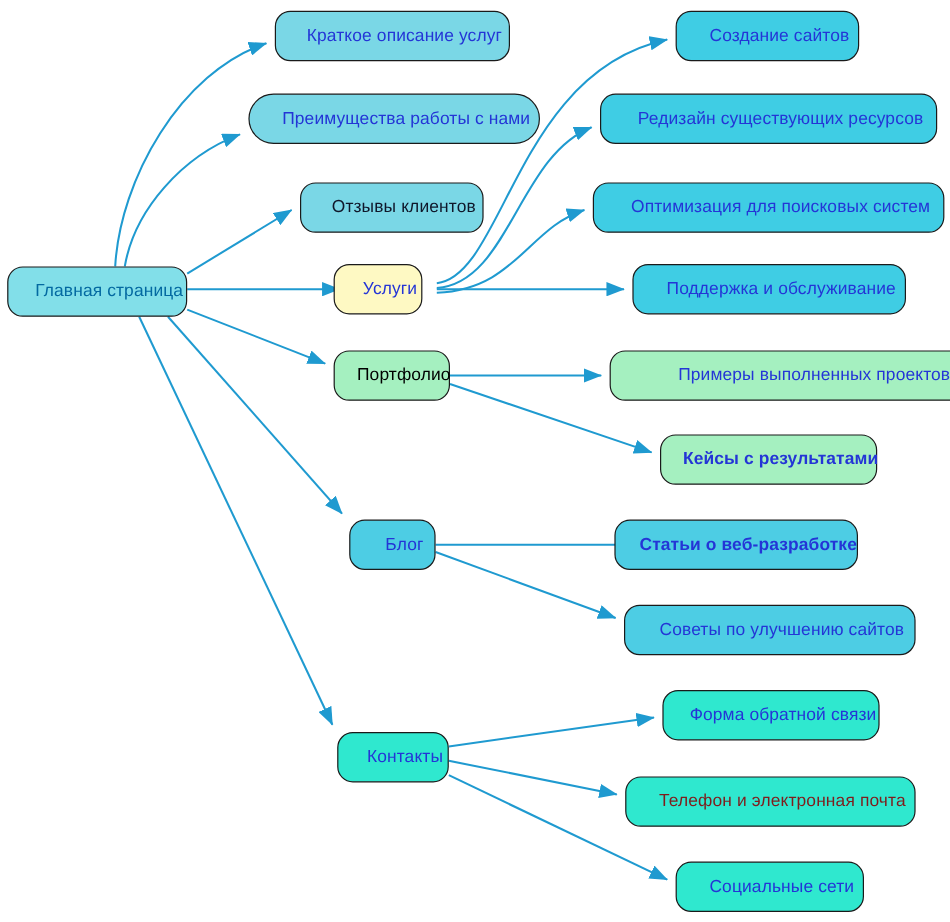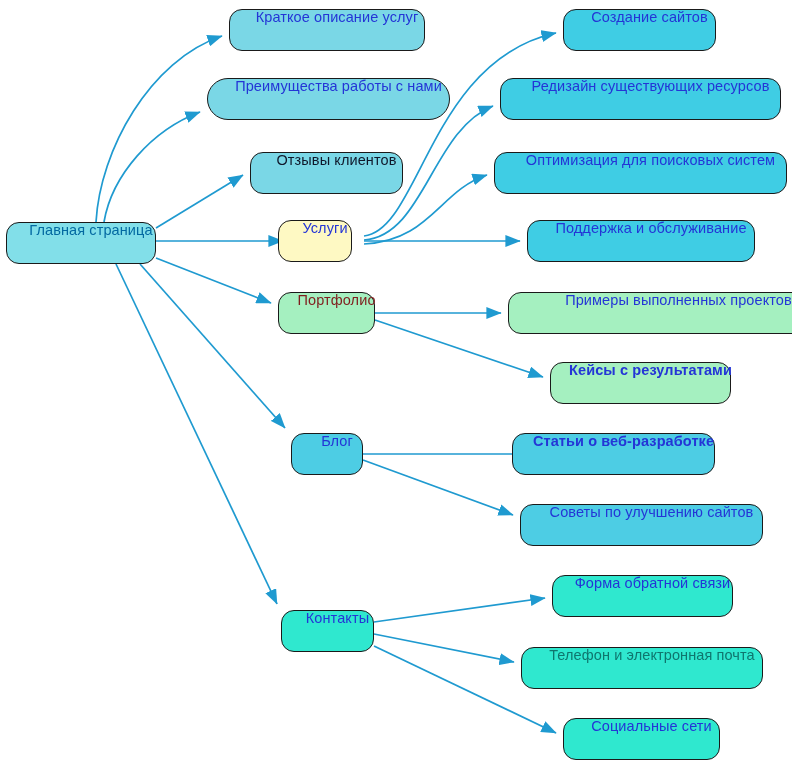--- a/index.html
+++ b/index.html
@@ -4,21 +4,21 @@
 <style>
   html,body{margin:0;padding:0;background:#ffffff;}
   body{width:792px;height:768px;overflow:hidden;font-family:"Liberation Sans",sans-serif;}
   #stage{position:relative;width:792px;height:768px;background:#ffffff;}
   #edges{position:absolute;left:0;top:0;width:792px;height:768px;}
   .node{
     position:absolute;
     box-sizing:border-box;
     border:1.6px solid #1a1a1a;
     border-radius:13px;
-    display:flex;align-items:flex-start;justify-content:center;
+    display:flex;align-items:center;justify-content:center;
     color:#2435d6;
     font-size:14.5px;
     line-height:1;
     white-space:nowrap;
     letter-spacing:.1px;
     z-index:2;
     padding-left:20px;
   }
   .node span{pointer-events:none;}
 </style>
@@ -74,21 +74,21 @@
       </div>
       <div class="node" style="left: 500px; top: 78px; width: 281px; height: 42px; background: rgb(63, 205, 228); border-color: rgb(26, 26, 26); color: rgb(36, 53, 214);">
         <span>Редизайн существующих ресурсов</span>
       </div>
       <div class="node" style="left: 494px; top: 152px; width: 293px; height: 42px; background: rgb(63, 205, 228); border-color: rgb(26, 26, 26); color: rgb(36, 53, 214);">
         <span>Оптимизация для поисковых систем</span>
       </div>
       <div class="node" style="left: 527px; top: 220px; width: 228px; height: 42px; background: rgb(63, 205, 228); border-color: rgb(26, 26, 26); color: rgb(36, 53, 214);">
         <span>Поддержка и обслуживание</span>
       </div>
-      <div class="node" style="left: 278px; top: 292px; width: 97px; height: 42px; background: rgb(165, 240, 192); border-color: rgb(26, 26, 26); color: #7f1d1d;">
+      <div class="node" style="left: 278px; top: 292px; width: 97px; height: 42px; background: rgb(165, 240, 192); border-color: rgb(26, 26, 26); color: #000000;">
         <span>Портфолио</span>
       </div>
       <div class="node" style="left: 508px; top: 292px; width: 321px; height: 42px; background: rgb(165, 240, 192); border-color: rgb(26, 26, 26); color: rgb(36, 53, 214);">
         <span>Примеры выполненных проектов</span>
       </div>
       <div class="node" style="left: 550px; top: 362px; width: 181px; height: 42px; background: rgb(165, 240, 192); border-color: rgb(26, 26, 26); color: rgb(36, 53, 214); font-weight: bold;">
         <span>Кейсы с результатами</span>
       </div>
       <div class="node" style="left: 291px; top: 433px; width: 72px; height: 42px; background: rgb(77, 205, 228); border-color: rgb(26, 26, 26); color: rgb(36, 53, 214);">
         <span>Блог</span>
@@ -98,20 +98,20 @@
       </div>
       <div class="node" style="left: 520px; top: 504px; width: 243px; height: 42px; background: rgb(77, 205, 228); border-color: rgb(26, 26, 26); color: rgb(36, 53, 214);">
         <span>Советы по улучшению сайтов</span>
       </div>
       <div class="node" style="left: 281px; top: 610px; width: 93px; height: 42px; background: rgb(47, 232, 207); border-color: rgb(26, 26, 26); color: rgb(36, 53, 214);">
         <span>Контакты</span>
       </div>
       <div class="node" style="left: 552px; top: 575px; width: 181px; height: 42px; background: rgb(47, 232, 207); border-color: rgb(26, 26, 26); color: rgb(36, 53, 214);">
         <span>Форма обратной связи</span>
       </div>
-      <div class="node" style="left: 521px; top: 647px; width: 242px; height: 42px; background: rgb(47, 232, 207); border-color: rgb(26, 26, 26); color: #0f766e;">
+      <div class="node" style="left: 521px; top: 647px; width: 242px; height: 42px; background: rgb(47, 232, 207); border-color: rgb(26, 26, 26); color: #7f1d1d;">
         <span>Телефон и электронная почта</span>
       </div>
       <div class="node" style="left: 563px; top: 718px; width: 157px; height: 42px; background: rgb(47, 232, 207); border-color: rgb(26, 26, 26); color: rgb(36, 53, 214);">
         <span>Социальные сети</span>
       </div>
     </div>
 </div>
 
 </body></html>

